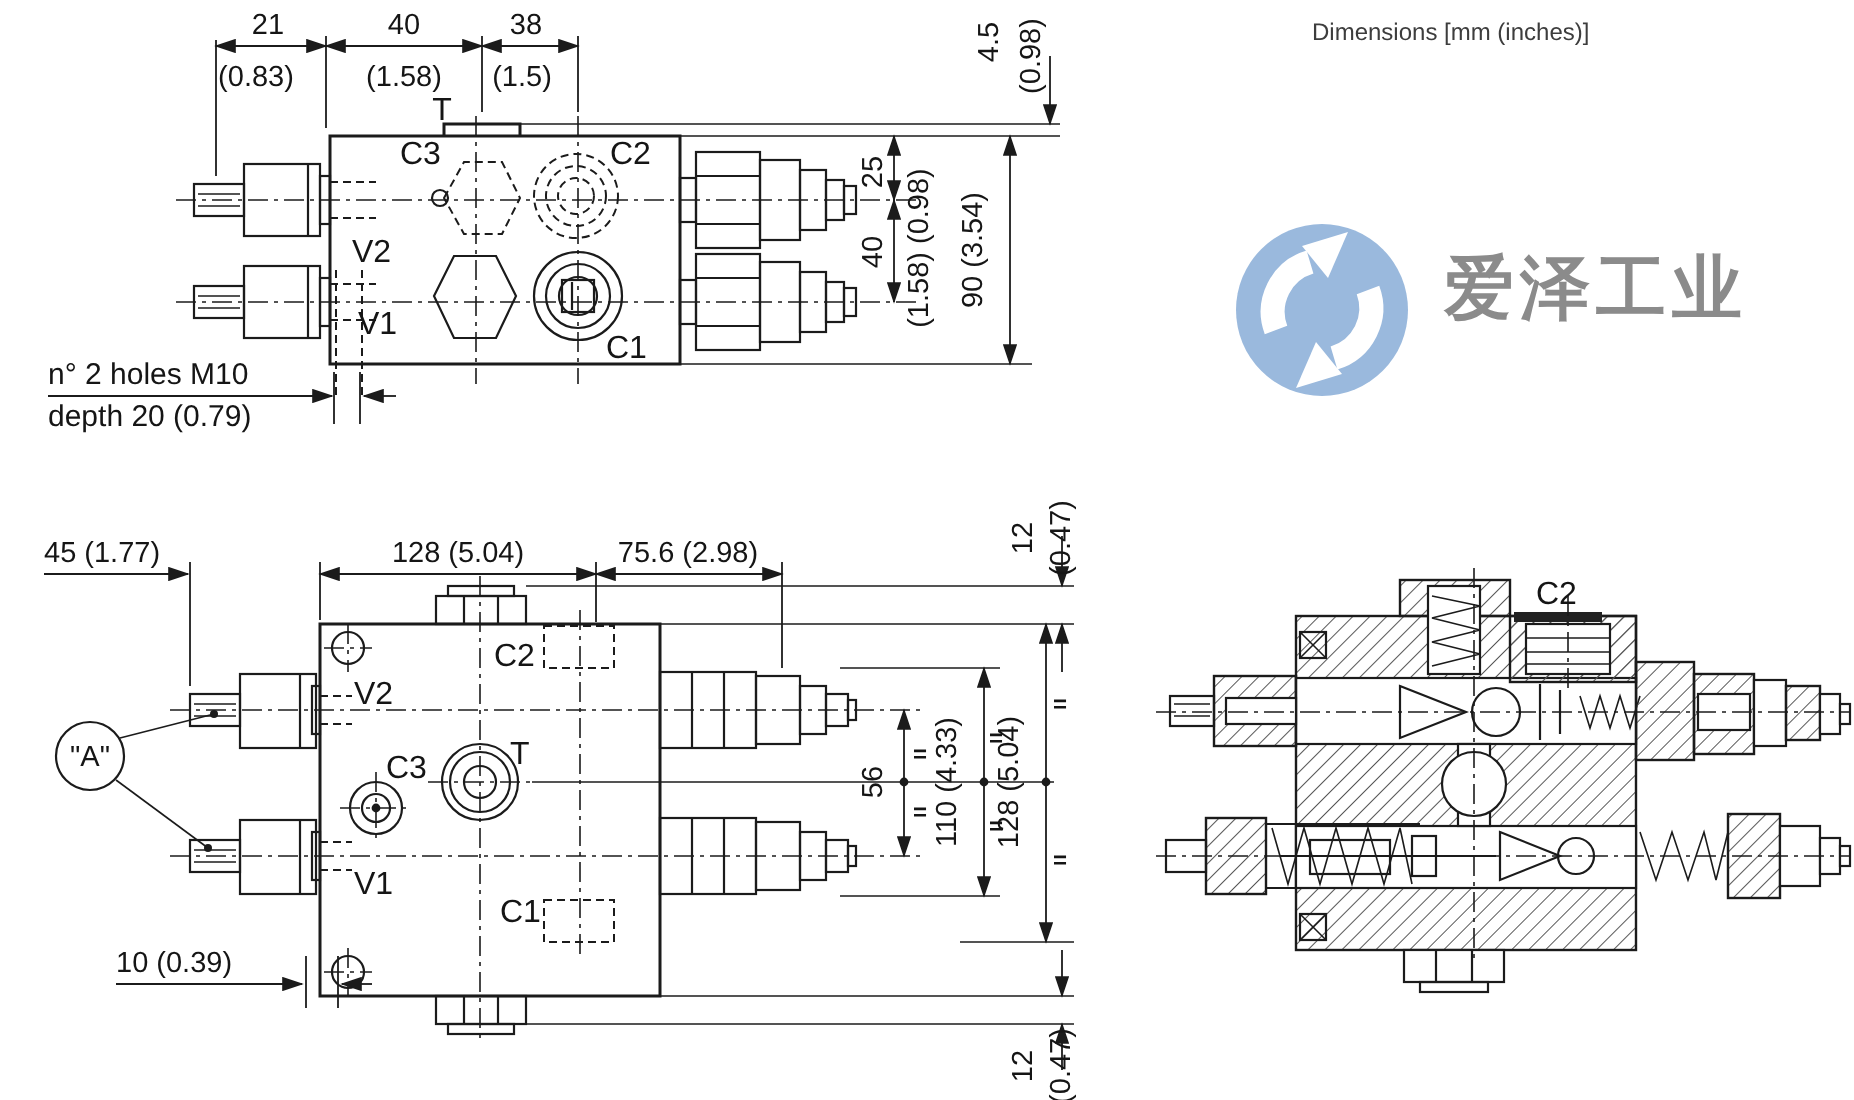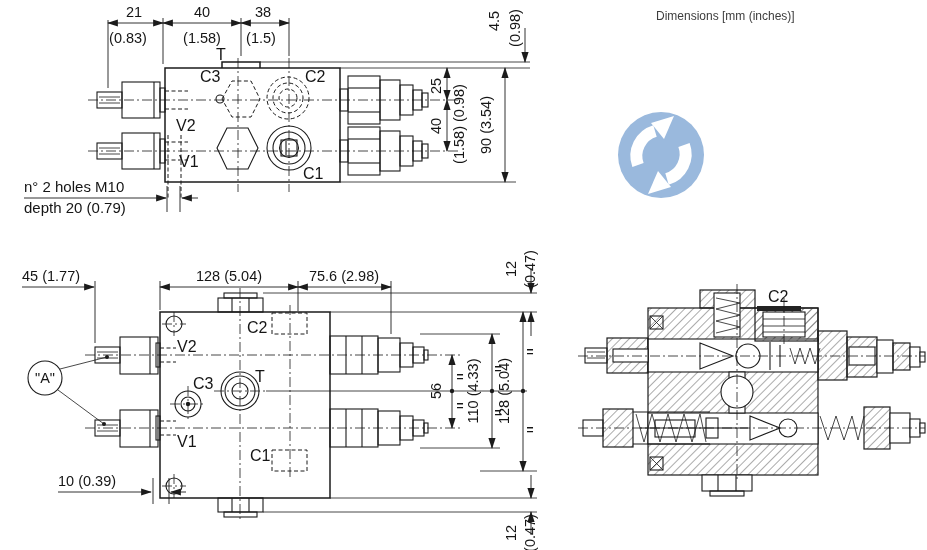--- a/index.html
+++ b/index.html
@@ -33,20 +33,21 @@
     <circle cx="47" cy="47" r="43" fill="#9ab9dd"></circle>
     <g>
       <g stroke="#ffffff" stroke-width="12" fill="none">
         <path d="M24,57 A26,26 0 0 1 41,23"></path>
         <path d="M70,37 A26,26 0 0 1 53,71"></path>
       </g>
       <polygon points="37,15 60,8 50,31" fill="#ffffff"></polygon>
       <polygon points="57,79 34,86 44,63" fill="#ffffff"></polygon>
     </g>
   </svg>
+  <div id="logo-cn">爱泽工业</div>
 
   <svg width="927" height="550" viewBox="0 0 927 550" style="position:absolute;left:0;top:0">
     <defs>
       <marker id="a1" orient="auto" markerWidth="12" markerHeight="8" refX="11" refY="4">
         <path d="M0,0 L12,4 L0,8 Z" fill="#1b1b1b"></path>
       </marker>
       <marker id="a2" orient="auto-start-reverse" markerWidth="12" markerHeight="8" refX="11" refY="4">
         <path d="M0,0 L12,4 L0,8 Z" fill="#1b1b1b"></path>
       </marker>
       <pattern id="h" width="6" height="6" patternUnits="userSpaceOnUse" patternTransform="rotate(45)">

